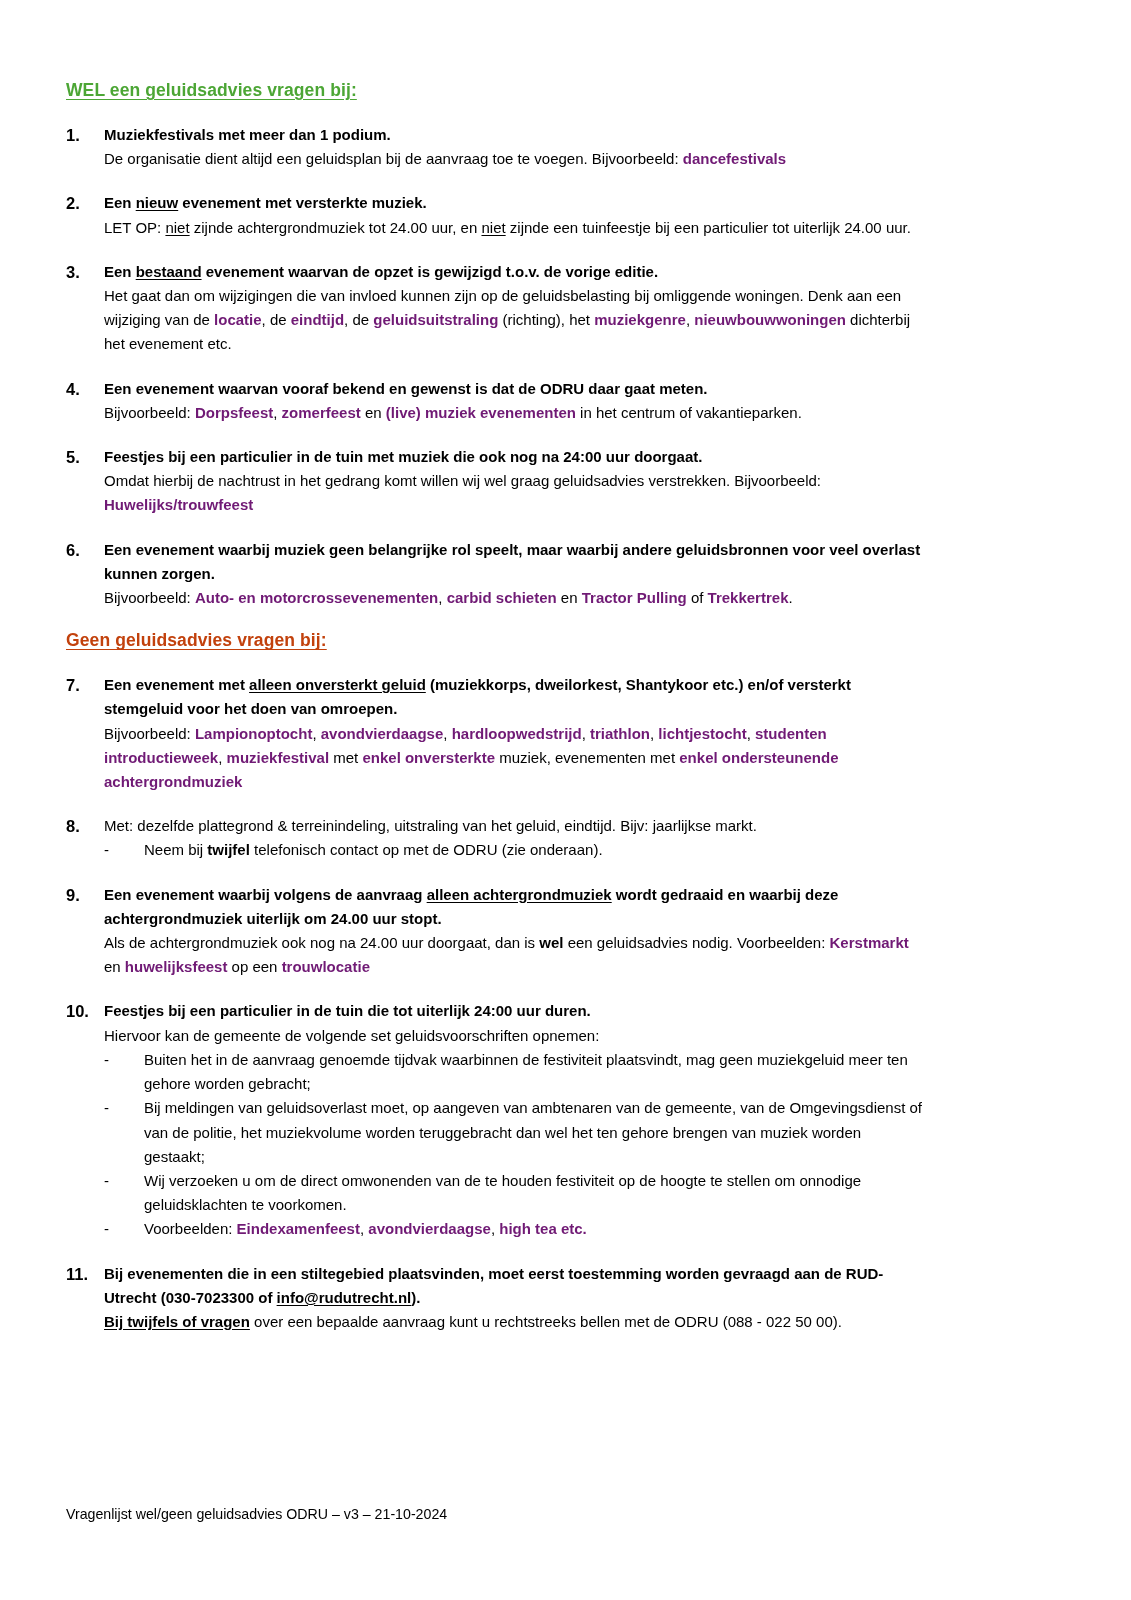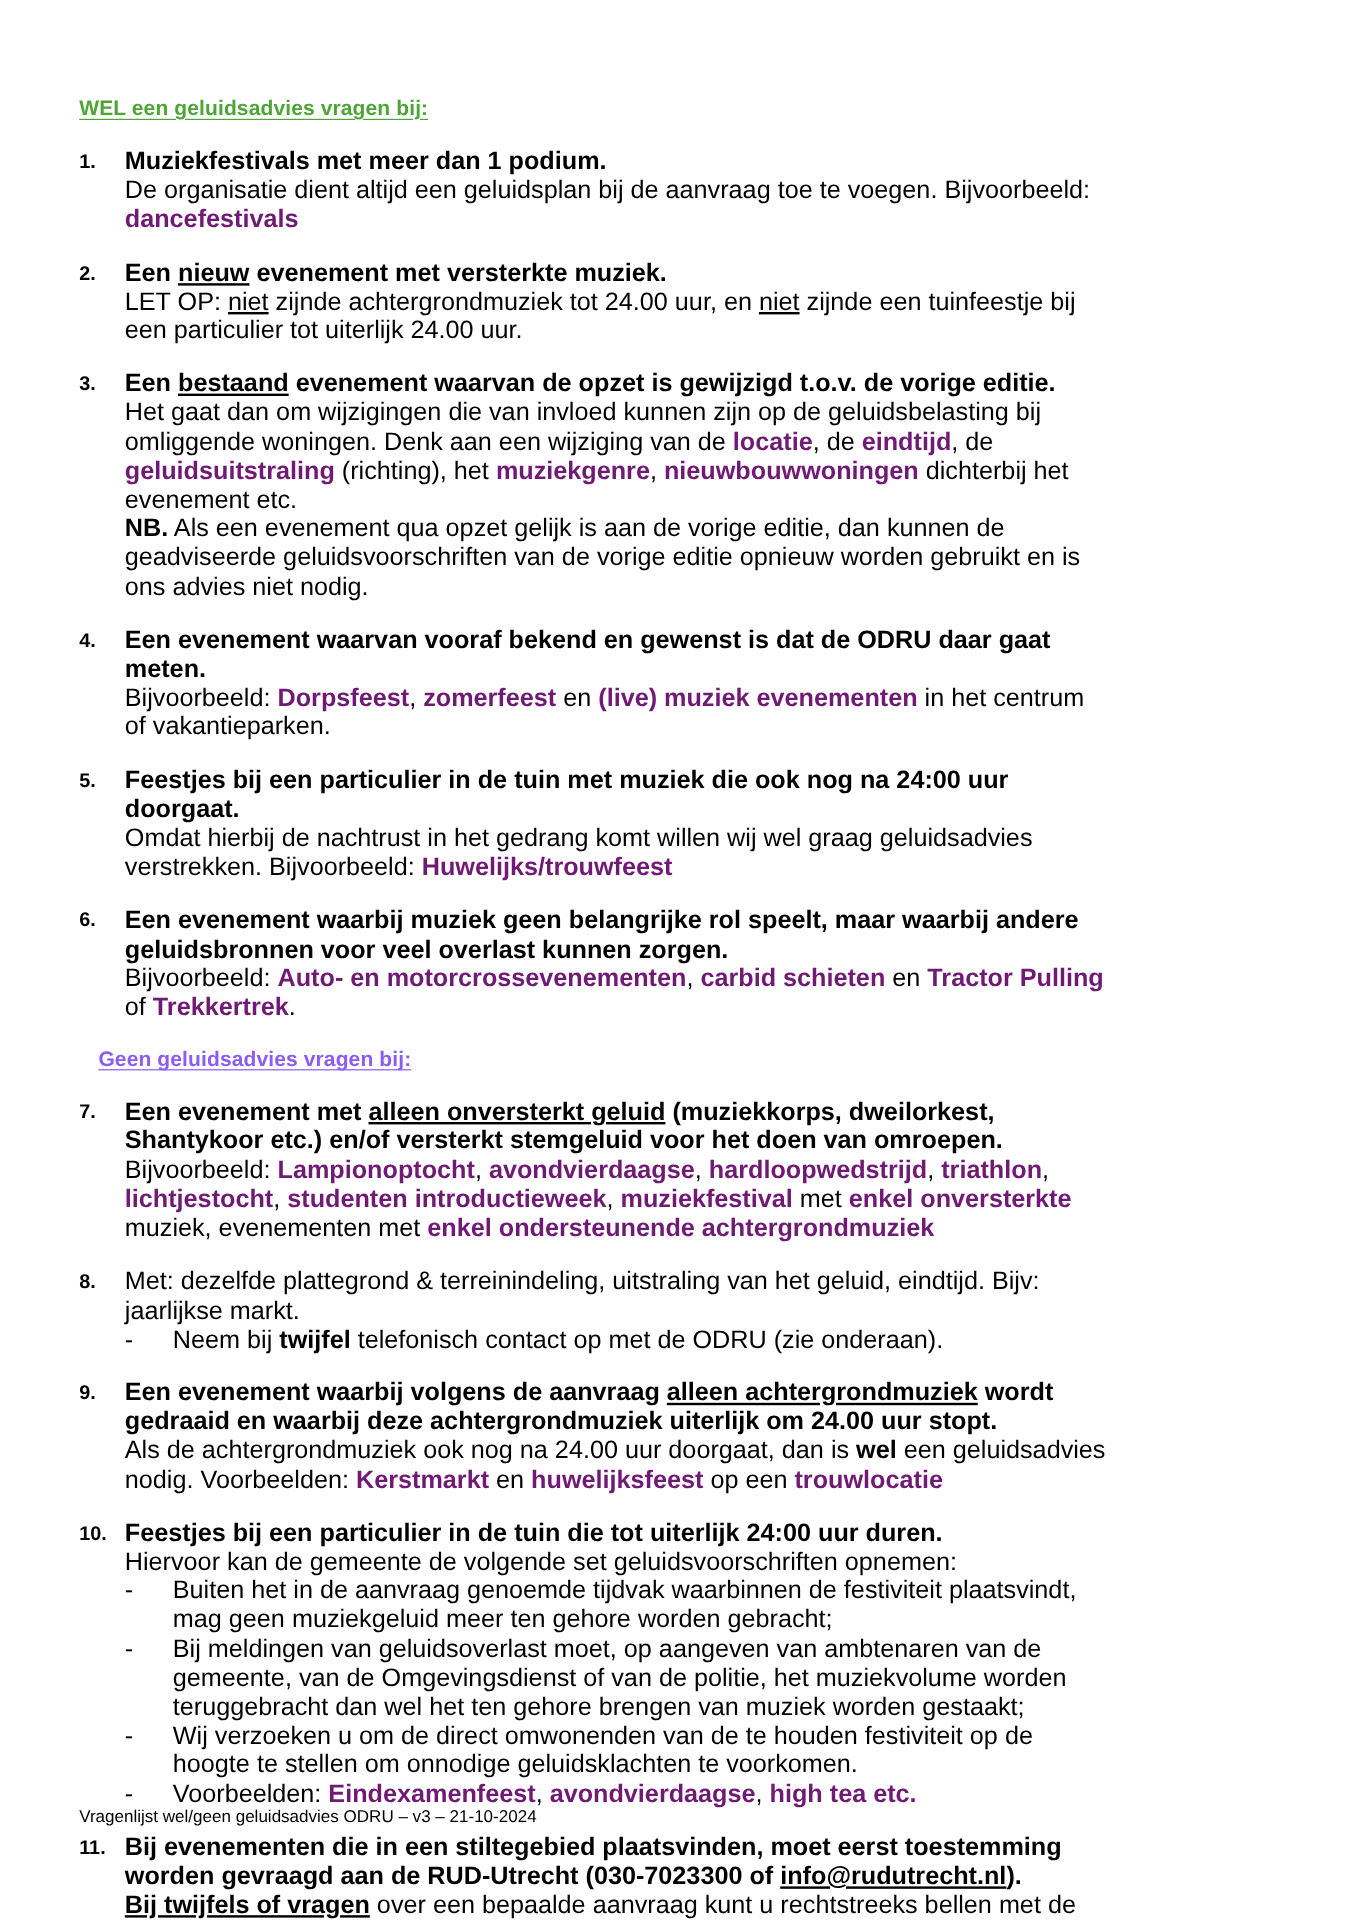--- a/index.html
+++ b/index.html
@@ -26,39 +26,39 @@
   }
   .heading {
     font-size: 17.5px;
     font-weight: bold;
     text-decoration: underline;
     text-underline-offset: 3px;
     margin: 0 0 22px 0;
     letter-spacing: 0.1px;
   }
   .heading.green { color: #4CA635; }
-  .heading.red { color: #8b5cf6; margin-left: 16px; }
+  .heading.red { color: #c2410c; }
   .heading.red { margin-top: 6px; }
 
   .item {
     display: flex;
     align-items: flex-start;
     margin-bottom: 20px;
   }
   .item-num {
     width: 38px;
     flex: 0 0 38px;
     font-weight: bold;
     font-size: 16.5px;
     line-height: 24.2px;
     box-sizing: border-box;
   }
   .item-body {
     flex: 1 1 auto;
-    font-size: 21px;
+    font-size: 15px;
     line-height: 24.2px;
   }
   .lede {
     font-weight: bold;
   }
   .sub {
     font-weight: normal;
   }
   .b { font-weight: bold; }
   .u { text-decoration: underline; text-underline-offset: 2px; }
@@ -111,21 +111,20 @@
       <div class="lede"><span>Een </span><span class="u">nieuw</span><span> evenement met versterkte muziek.</span></div>
       <div class="sub"><span>LET OP: </span><span class="u">niet</span><span> zijnde achtergrondmuziek tot 24.00 uur, en </span><span class="u">niet</span><span> zijnde een tuinfeestje bij een particulier tot uiterlijk 24.00 uur.</span></div>
     </div>
   </div>
 
   <div class="item">
     <div class="item-num">3.</div>
     <div class="item-body">
       <div class="lede"><span>Een </span><span class="u">bestaand</span><span> evenement waarvan de opzet is gewijzigd t.o.v. de vorige editie.</span></div>
       <div class="sub"><span>Het gaat dan om wijzigingen die van invloed kunnen zijn op de geluidsbelasting bij omliggende woningen. Denk aan een wijziging van de </span><span class="o">locatie</span><span>, de </span><span class="o">eindtijd</span><span>, de </span><span class="o">geluidsuitstraling</span><span> (richting), het </span><span class="o">muziekgenre</span><span>, </span><span class="o">nieuwbouwwoningen</span><span> dichterbij het evenement etc.</span></div>
-      <div class="sub"><span class="b">NB.</span><span> Als een evenement qua opzet gelijk is aan de vorige editie, dan kunnen de geadviseerde geluidsvoorschriften van de vorige editie opnieuw worden gebruikt en is ons advies niet nodig.</span></div>
     </div>
   </div>
 
   <div class="item">
     <div class="item-num">4.</div>
     <div class="item-body">
       <div class="lede">Een evenement waarvan vooraf bekend en gewenst is dat de ODRU daar gaat meten.</div>
       <div class="sub"><span>Bijvoorbeeld: </span><span class="o">Dorpsfeest</span><span>, </span><span class="o">zomerfeest</span><span> en  </span><span class="o">(live) muziek evenementen</span><span> in het centrum of vakantieparken.</span></div>
     </div>
   </div>

